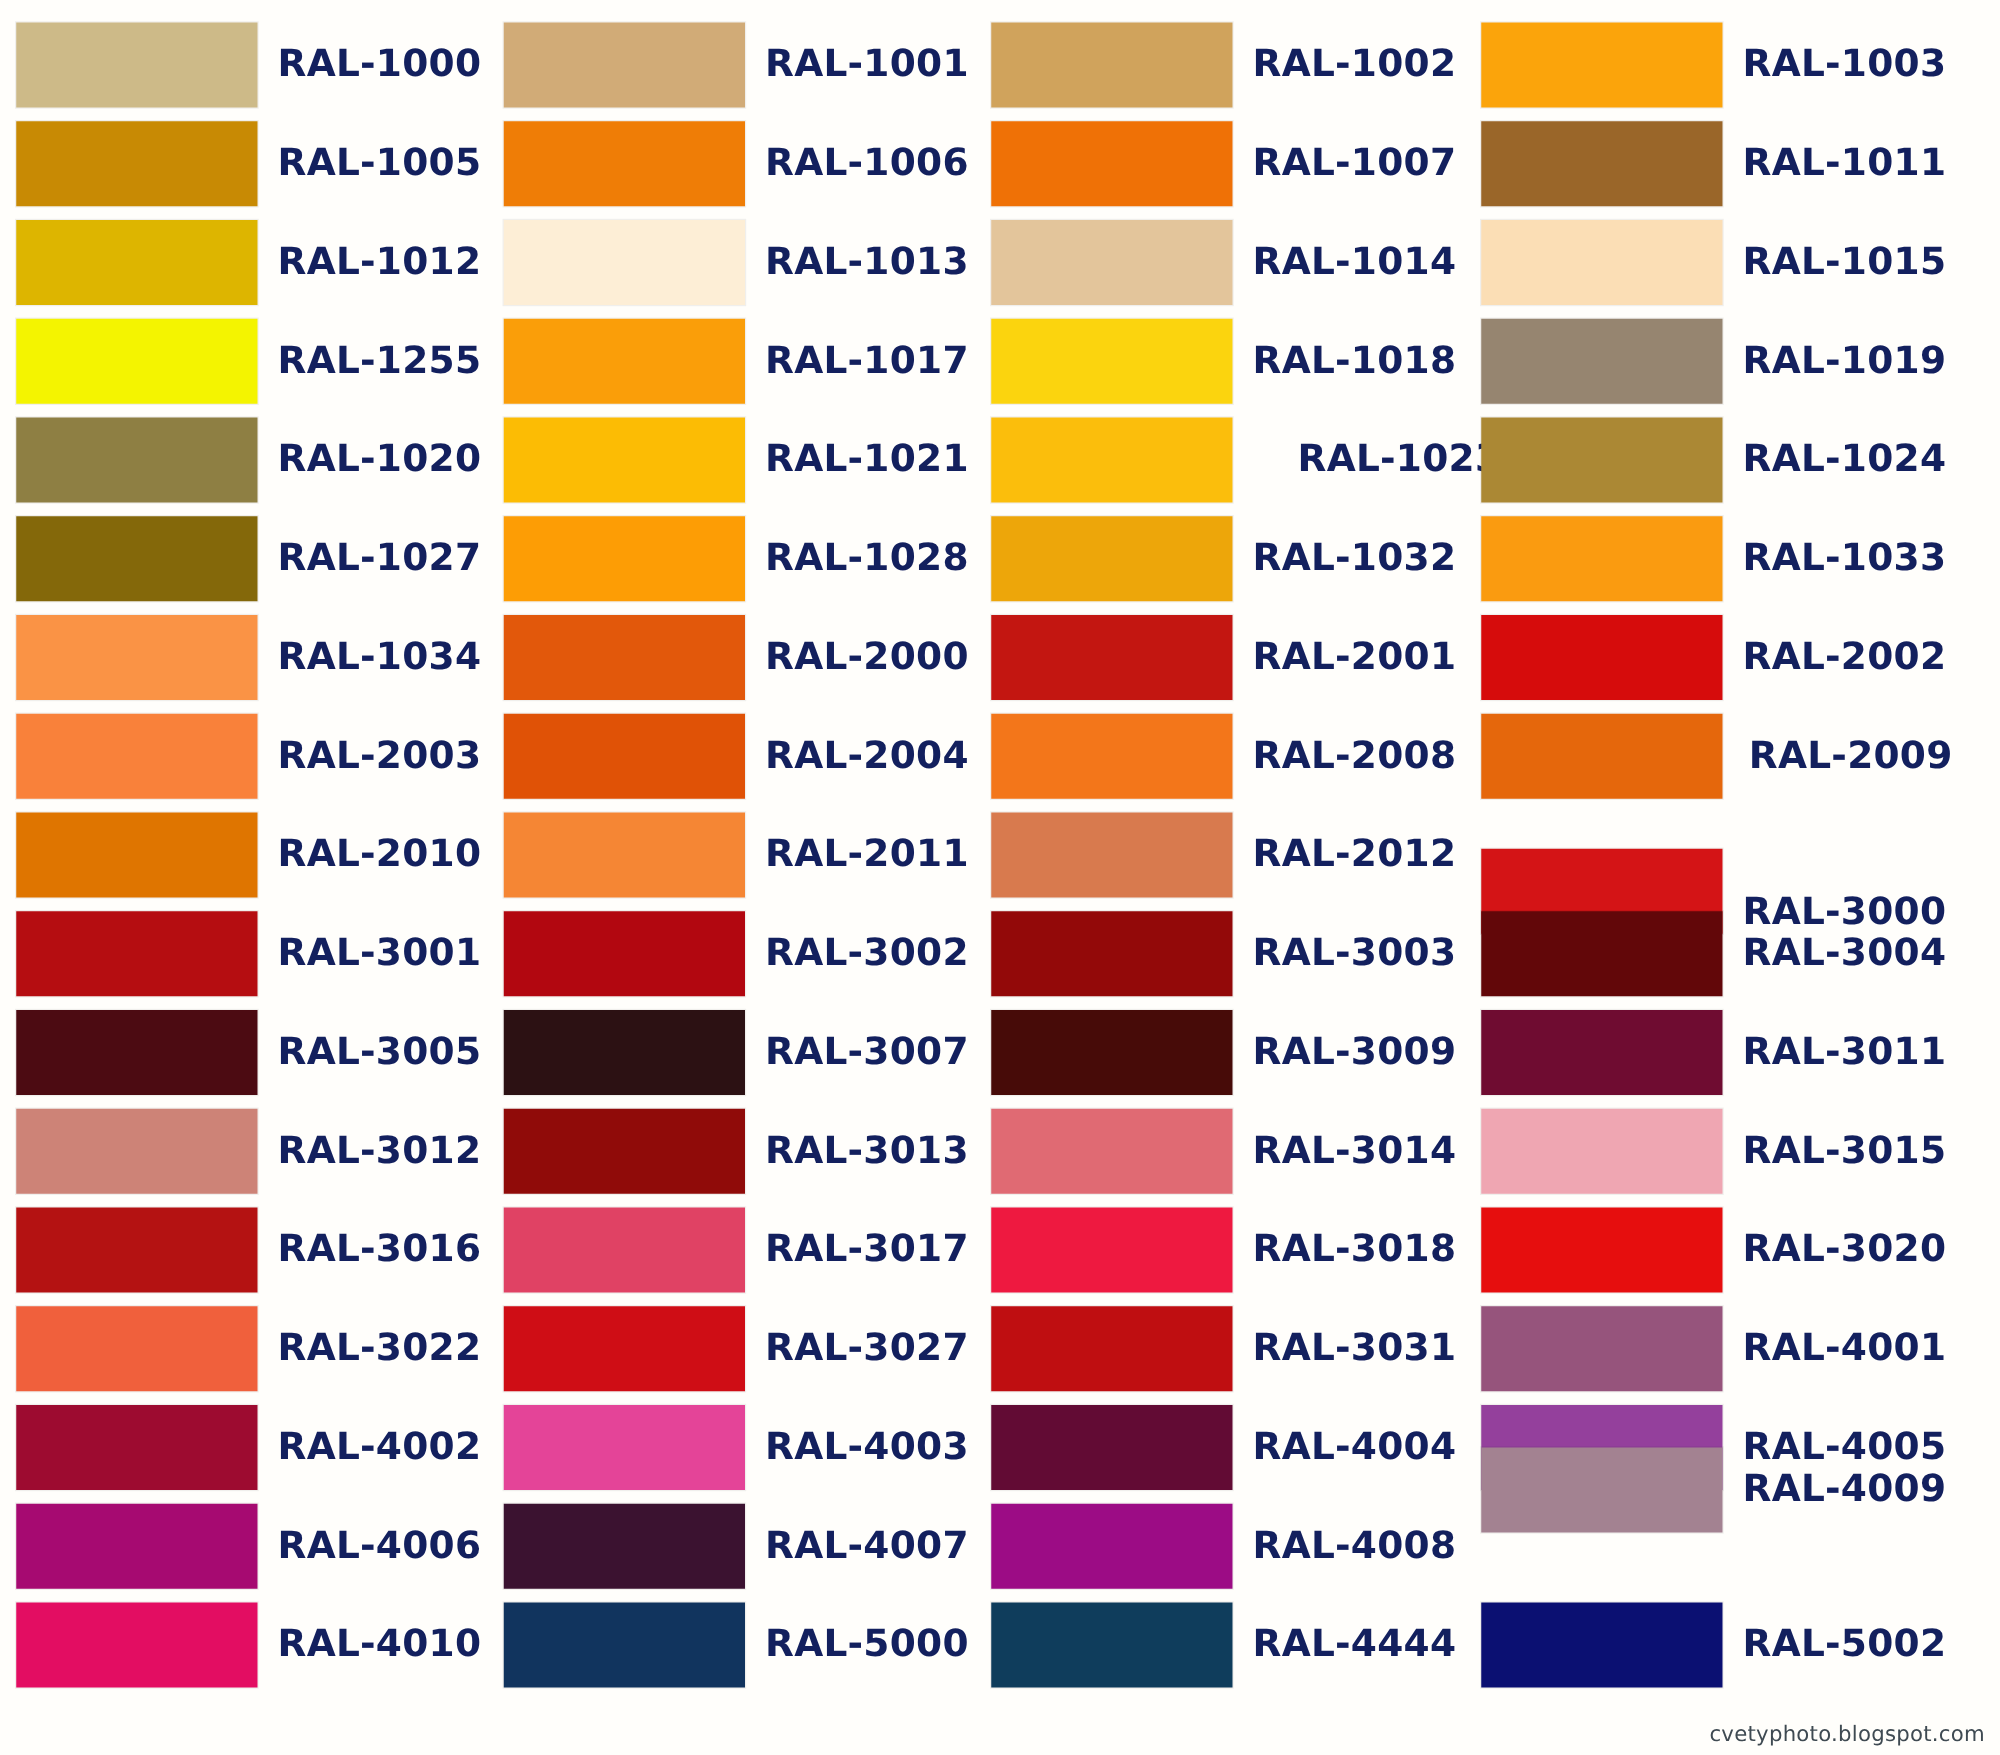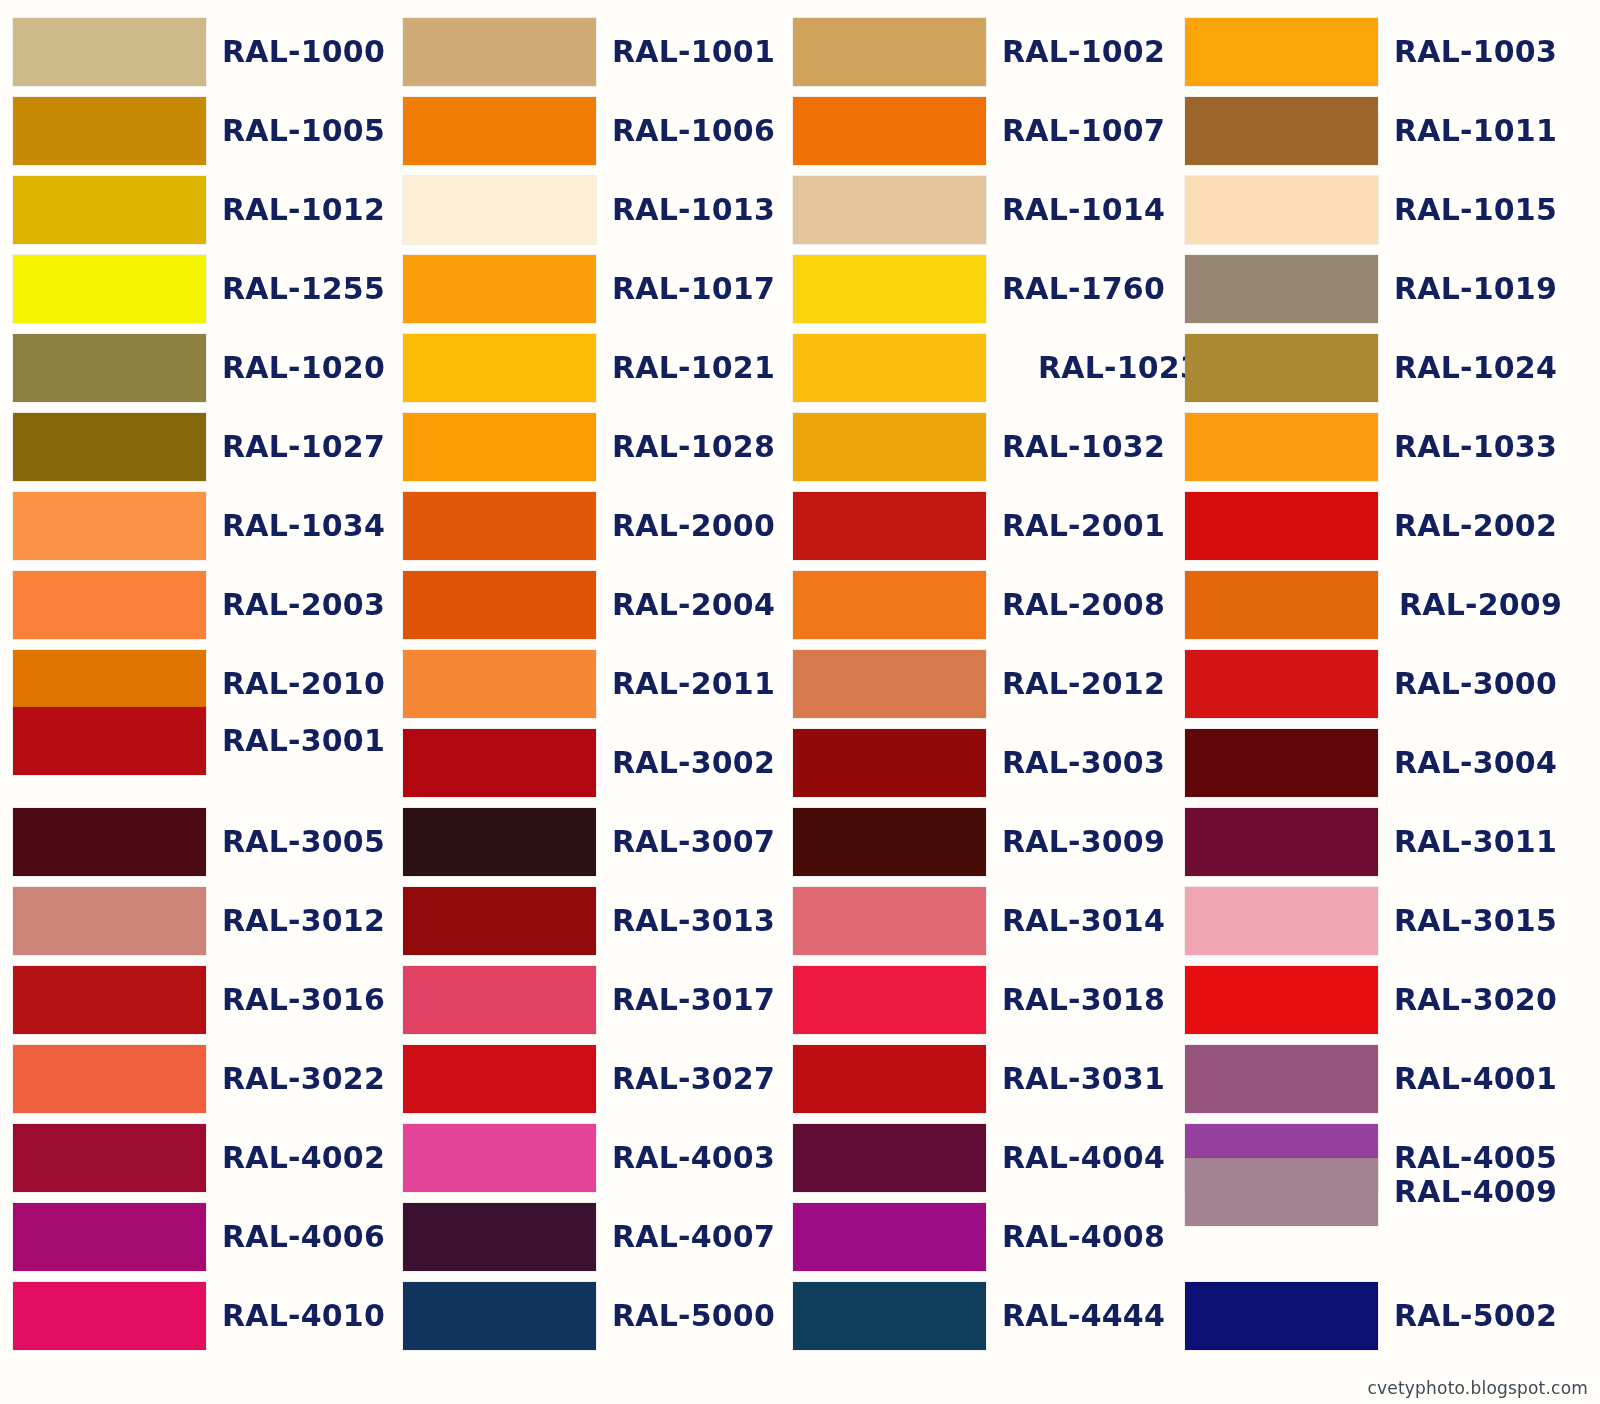--- a/index.html
+++ b/index.html
@@ -106,21 +106,21 @@
         <div class="swatch-label">RAL-1034</div>
       </div>
       <div class="swatch-row" style="top: 565px;">
         <div class="swatch" style="background: rgb(249, 129, 58);"></div>
         <div class="swatch-label">RAL-2003</div>
       </div>
       <div class="swatch-row" style="top: 644px;">
         <div class="swatch" style="background: rgb(223, 117, 0);"></div>
         <div class="swatch-label">RAL-2010</div>
       </div>
-      <div class="swatch-row" style="top: 701px;">
+      <div class="swatch-row" style="top: 723px;">
         <div class="swatch" style="background: rgb(181, 13, 17);"></div>
         <div class="swatch-label">RAL-3001</div>
       </div>
       <div class="swatch-row" style="top: 802px;">
         <div class="swatch" style="background: rgb(76, 11, 18);"></div>
         <div class="swatch-label">RAL-3005</div>
       </div>
       <div class="swatch-row" style="top: 881px; text-align: center;">
         <div class="swatch" style="background: rgb(205, 131, 119);"></div>
         <div class="swatch-label">RAL-3012</div>
@@ -224,21 +224,21 @@
       <div class="swatch-row" style="top: 91px;">
         <div class="swatch" style="background: rgb(239, 113, 6);"></div>
         <div class="swatch-label">RAL-1007</div>
       </div>
       <div class="swatch-row" style="top: 170px;">
         <div class="swatch" style="background: rgb(227, 197, 155);"></div>
         <div class="swatch-label">RAL-1014</div>
       </div>
       <div class="swatch-row" style="top: 249px;">
         <div class="swatch" style="background: rgb(251, 212, 14);"></div>
-        <div class="swatch-label">RAL-1760</div>
+        <div class="swatch-label">RAL-1018</div>
       </div>
       <div class="swatch-row" style="top: 328px; gap: 36px;">
         <div class="swatch" style="background: rgb(251, 190, 12);"></div>
         <div class="swatch-label">RAL-1023</div>
       </div>
       <div class="swatch-row" style="top: 407px;">
         <div class="swatch" style="background: rgb(237, 166, 10);"></div>
         <div class="swatch-label">RAL-1032</div>
       </div>
       <div class="swatch-row" style="top: 486px;">
@@ -312,21 +312,21 @@
         <div class="swatch-label">RAL-1033</div>
       </div>
       <div class="swatch-row" style="top: 486px;">
         <div class="swatch" style="background: rgb(214, 12, 12);"></div>
         <div class="swatch-label">RAL-2002</div>
       </div>
       <div class="swatch-row" style="top: 565px; justify-content: space-between;">
         <div class="swatch" style="background: rgb(229, 103, 12);"></div>
         <div class="swatch-label">RAL-2009</div>
       </div>
-      <div class="swatch-row" style="top: 644px;">
+      <div class="swatch-row" style="top: 668px; align-items: flex-end;">
         <div class="swatch" style="background: rgb(212, 20, 22);"></div>
         <div class="swatch-label">RAL-3000</div>
       </div>
       <div class="swatch-row" style="top: 723px;">
         <div class="swatch" style="background: rgb(98, 7, 9);"></div>
         <div class="swatch-label">RAL-3004</div>
       </div>
       <div class="swatch-row" style="top: 802px;">
         <div class="swatch" style="background: rgb(111, 12, 49);"></div>
         <div class="swatch-label">RAL-3011</div>

